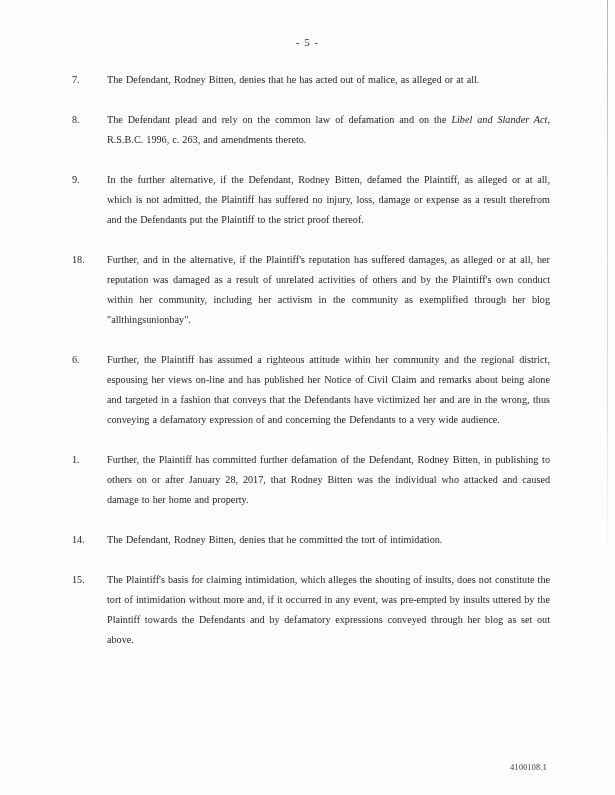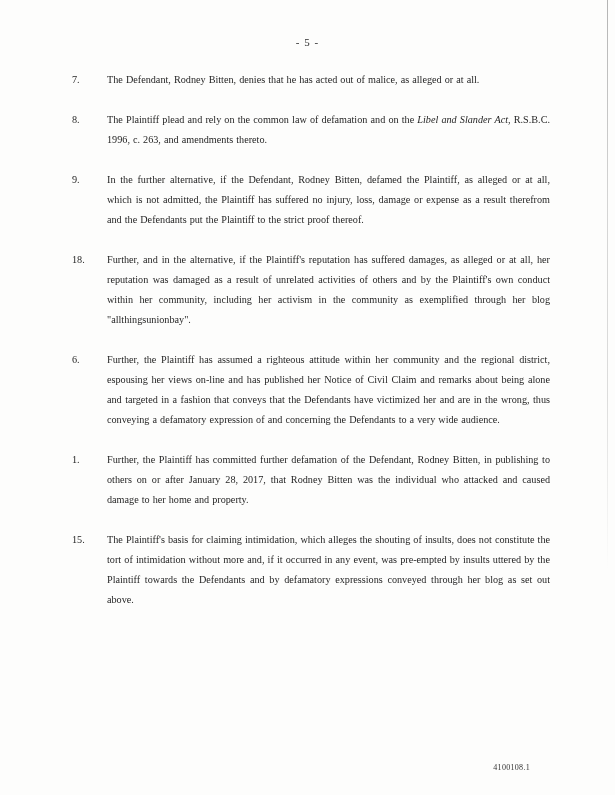--- a/index.html
+++ b/index.html
@@ -52,21 +52,21 @@
   }
   .para-text {
     flex: 1 1 auto;
     text-align: justify;
     word-spacing: 0.5px;
   }
   .para-text i { font-style: italic; margin-top: 8px; }
   .page-footer {
     position: absolute;
     top: 763px;
-    right: 85px;
+    right: 68px;
     font-size: 8px;
     letter-spacing: 0.3px;
     color: #333333;
   }
   .scan-artifact-line {
     position: absolute;
     top: 0;
     left: 607px;
     width: 1px;
     height: 570px;
@@ -85,39 +85,43 @@
 
   <div class="page-header">- 5 -</div>
 
   <div class="paragraph-list">
       <div class="para-row">
         <span class="para-num">7.</span>
         <span class="para-text"><span>The Defendant, Rodney Bitten, denies that he has acted out of malice, as alleged or at all.</span></span>
       </div>
       <div class="para-row">
         <span class="para-num">8.</span>
-        <span class="para-text"><span>The Plaintiff plead and rely on the common law of defamation and on the </span><i>Libel and Slander Act</i><span>, R.S.B.C. 1996, c. 263, and amendments thereto.</span></span>
+        <span class="para-text"><span>The Defendant plead and rely on the common law of defamation and on the </span><i>Libel and Slander Act</i><span>, R.S.B.C. 1996, c. 263, and amendments thereto.</span></span>
       </div>
       <div class="para-row">
         <span class="para-num">9.</span>
         <span class="para-text"><span>In the further alternative, if the Defendant, Rodney Bitten, defamed the Plaintiff, as alleged or at all, which is not admitted, the Plaintiff has suffered no injury, loss, damage or expense as a result therefrom and the Defendants put the Plaintiff to the strict proof thereof.</span></span>
       </div>
       <div class="para-row">
         <span class="para-num">18.</span>
         <span class="para-text"><span>Further, and in the alternative, if the Plaintiff's reputation has suffered damages, as alleged or at all, her reputation was damaged as a result of unrelated activities of others and by the Plaintiff's own conduct within her community, including her activism in the community as exemplified through her blog "allthingsunionbay".</span></span>
       </div>
       <div class="para-row">
         <span class="para-num">6.</span>
         <span class="para-text"><span>Further, the Plaintiff has assumed a righteous attitude within her community and the regional district, espousing her views on-line and has published her Notice of Civil Claim and remarks about being alone and targeted in a fashion that conveys that the Defendants have victimized her and are in the wrong, thus conveying a defamatory expression of and concerning the Defendants to a very wide audience.</span></span>
       </div>
       <div class="para-row">
         <span class="para-num">1.</span>
         <span class="para-text"><span>Further, the Plaintiff has committed further defamation of the Defendant, Rodney Bitten, in publishing to others on or after January 28, 2017, that Rodney Bitten was the individual who attacked and caused damage to her home and property.</span></span>
       </div>
       <div class="para-row">
+        <span class="para-num">14.</span>
+        <span class="para-text"><span>The Defendant, Rodney Bitten, denies that he committed the tort of intimidation.</span></span>
+      </div>
+      <div class="para-row">
         <span class="para-num">15.</span>
         <span class="para-text"><span>The Plaintiff's basis for claiming intimidation, which alleges the shouting of insults, does not constitute the tort of intimidation without more and, if it occurred in any event, was pre-empted by insults uttered by the Plaintiff towards the Defendants and by defamatory expressions conveyed through her blog as set out above.</span></span>
       </div>
     </div>
 
   <div class="page-footer">4100108.1</div>
 
   <div class="scan-artifact-line"></div>
 
 </div>

